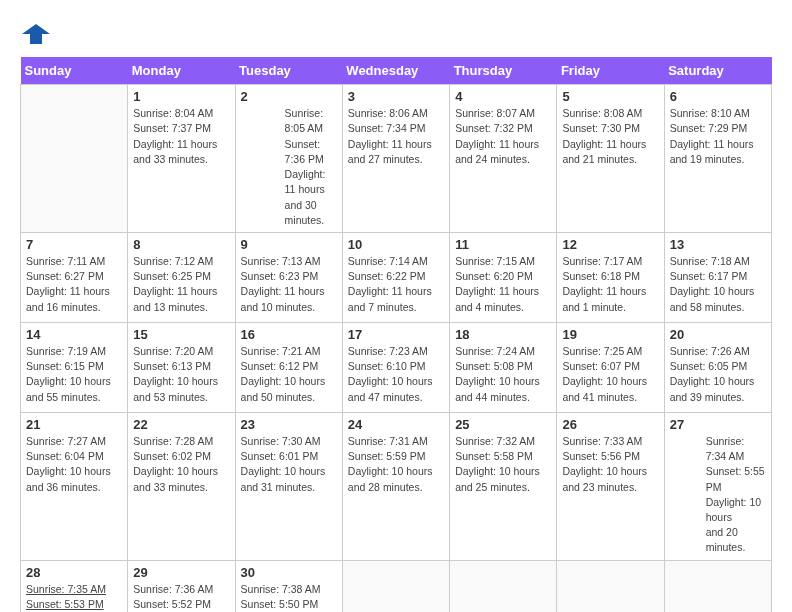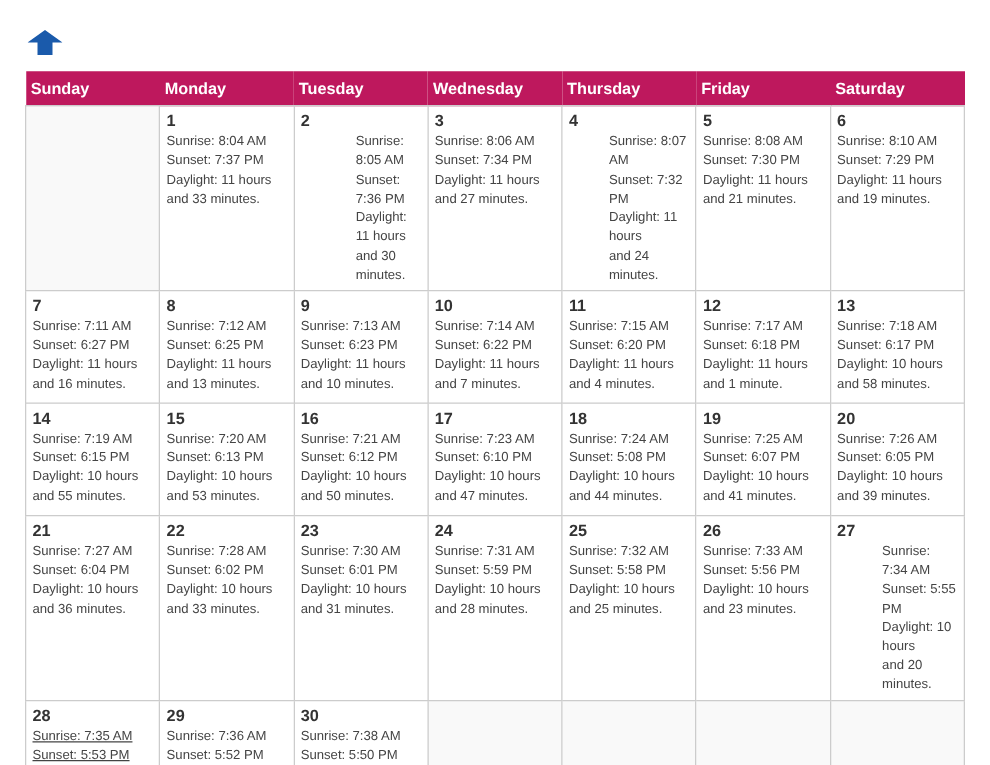--- a/index.html
+++ b/index.html
@@ -43,21 +43,21 @@
     .location {
       font-size: 16px;
       color: #555;
     }
     table {
       width: 100%;
       border-collapse: collapse;
       font-size: 11px;
     }
     thead tr th {
-      background-color: #be185d;
+      background-color: #8b5cf6;
       color: #fff;
       padding: 6px 4px;
       text-align: left;
       font-size: 13px;
       font-weight: bold;
     }
     tbody tr td {
       border: 1px solid #ccc;
       vertical-align: top;
       padding: 4px 5px;
@@ -133,21 +133,21 @@
         </td>
         <td>
           <span class="day-num">3</span>
           <div class="day-info" style="white-space: pre-line;">Sunrise: 8:06 AM
 Sunset: 7:34 PM
 Daylight: 11 hours
 and 27 minutes.</div>
         </td>
         <td>
           <span class="day-num">4</span>
-          <div class="day-info" style="white-space: pre-line; margin-left: 32px;">Sunrise: 8:07 AM
+          <div class="day-info" style="white-space: pre-line;">Sunrise: 8:07 AM
 Sunset: 7:32 PM
 Daylight: 11 hours
 and 24 minutes.</div>
         </td>
         <td>
           <span class="day-num">5</span>
           <div class="day-info" style="white-space: pre-line;">Sunrise: 8:08 AM
 Sunset: 7:30 PM
 Daylight: 11 hours
 and 21 minutes.</div>

